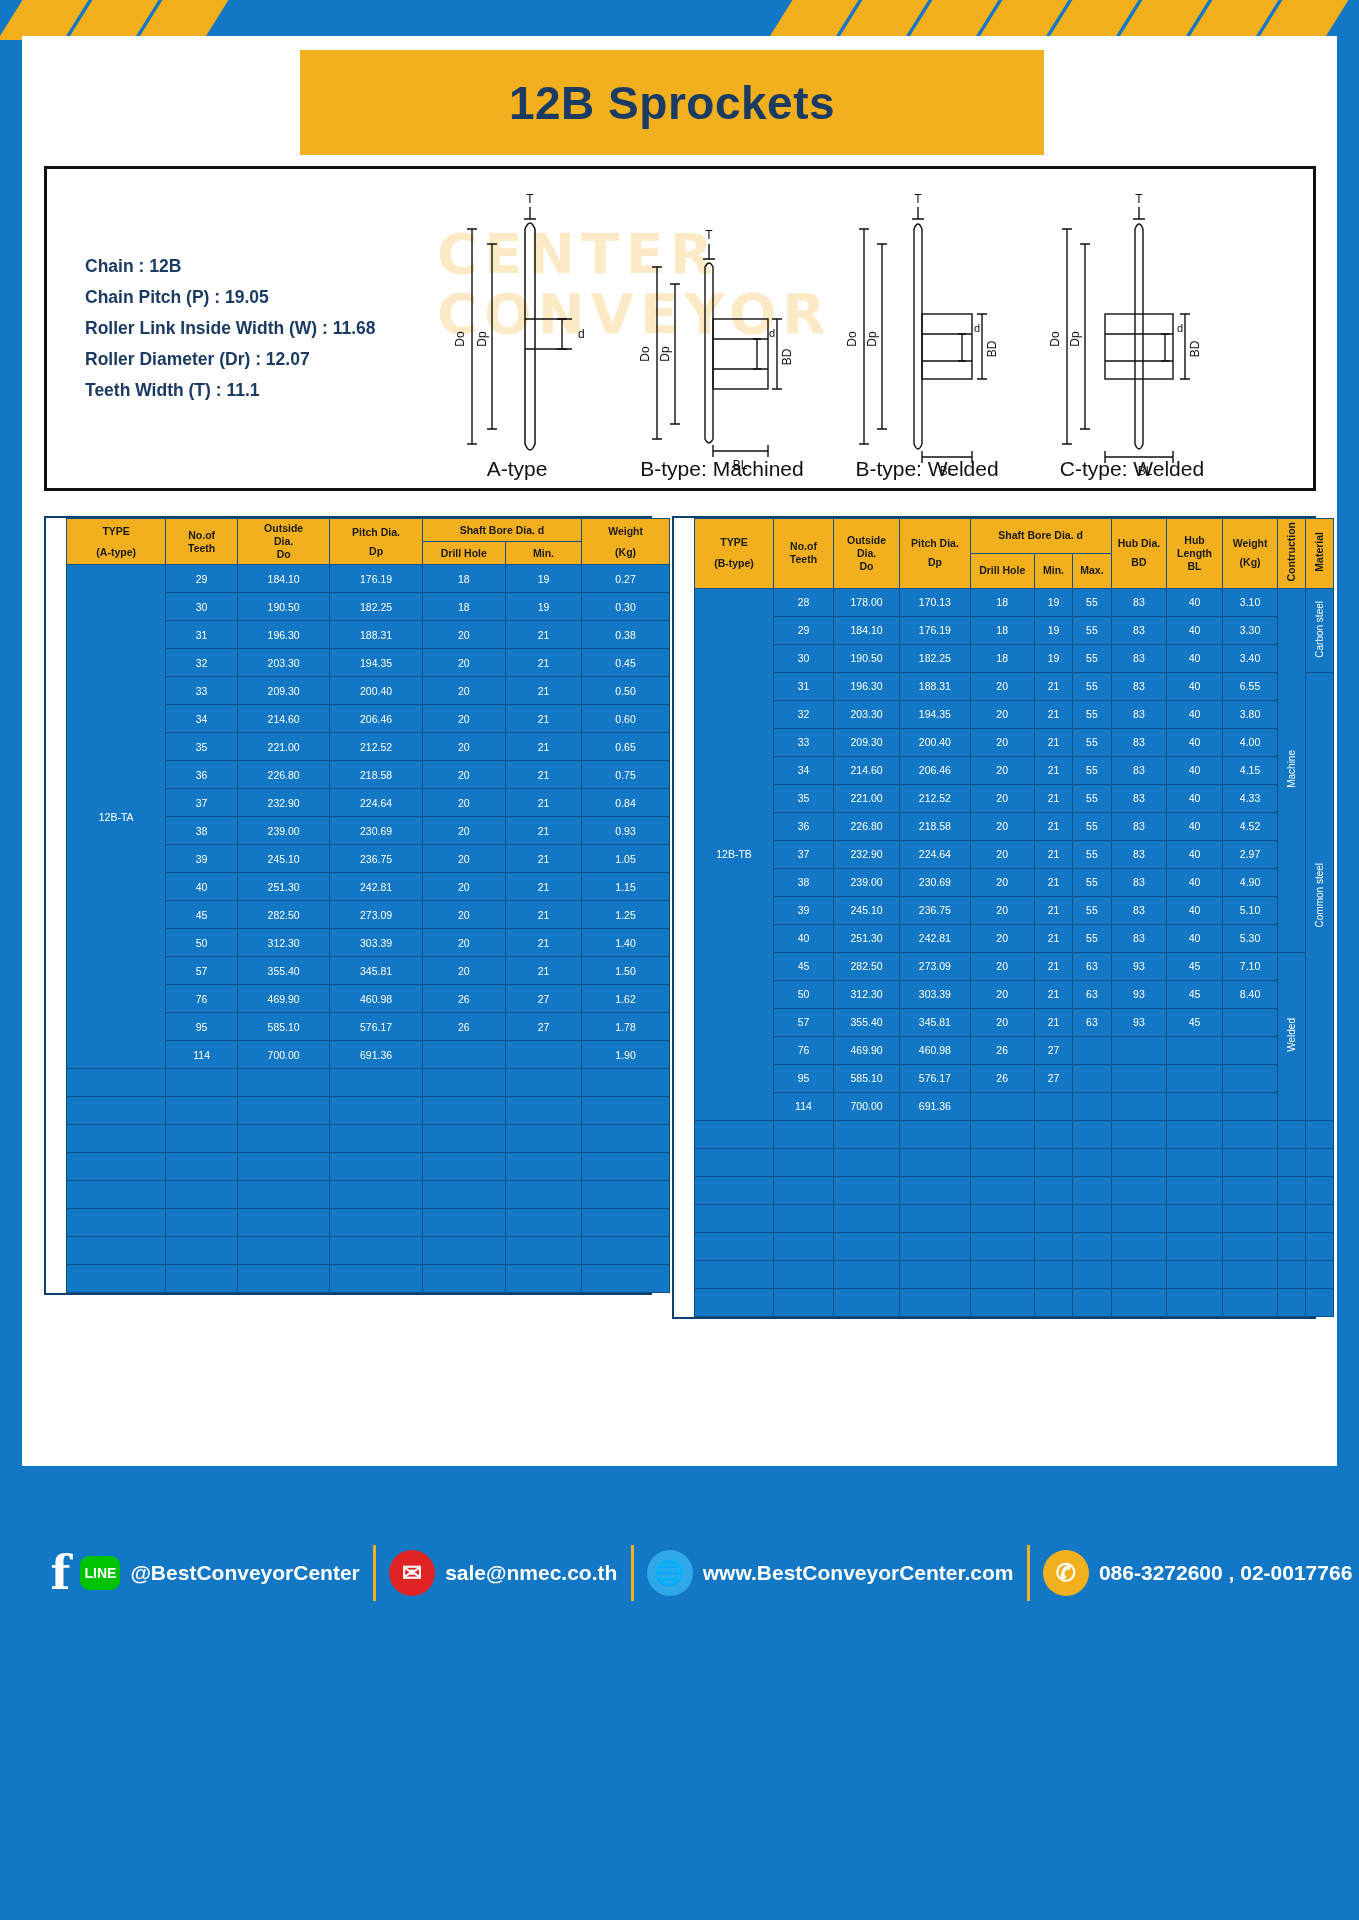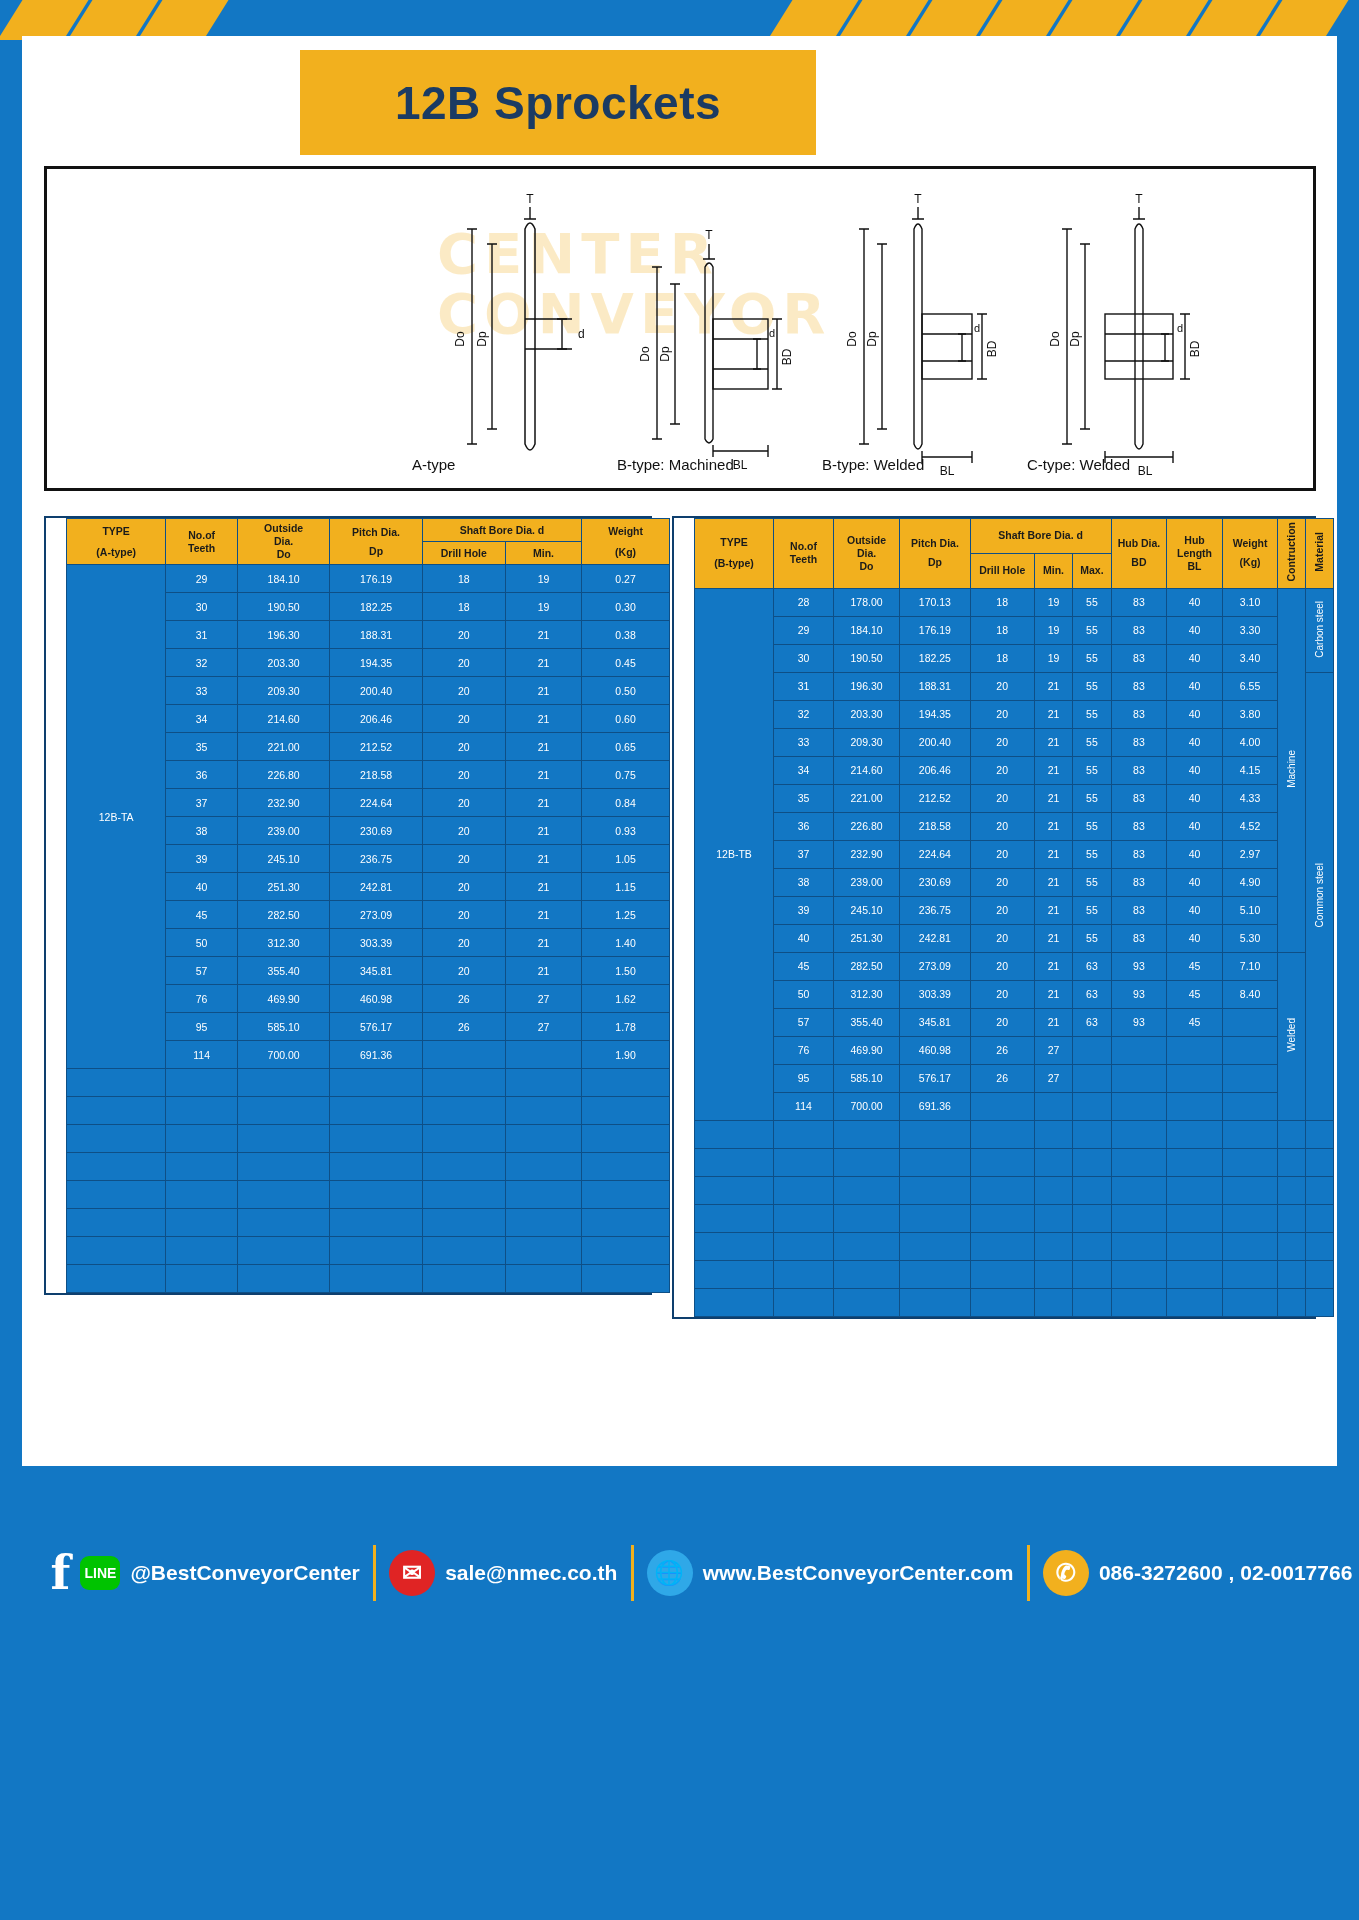--- a/index.html
+++ b/index.html
@@ -24,21 +24,21 @@
     position:absolute; left:22px; top:36px;
     width:1315px; height:1848px;
     background:#1277c4;
   }
   .white-sheet {
     position:absolute; left:0px; top:0px; width:1315px; height:1430px;
     background:#ffffff;
   }
   
   .title-box {
-    position:absolute; left:278px; top:14px; width:516px; height:105px;
+    position:absolute; left:278px; top:14px; width:744px; height:105px;
     background:#f2b01e;
     display:flex; align-items:center; justify-content:center;
   }
   .title-box .t {
     font-size:46px; font-weight:bold; color:#1b3b63; letter-spacing:.5px;
   }
   
   .spec-box {
     position:absolute; left:22px; top:130px; width:1272px; height:325px;
     border:3px solid #111; background:#fff;
@@ -51,22 +51,22 @@
     position:absolute; left:390px; top:55px; width:520px; height:185px;
     opacity:.25; color:#f2b01e; font-size:56px; font-weight:bold;
     letter-spacing:6px; line-height:60px; pointer-events:none;
     font-family:"DejaVu Sans", sans-serif;
   }
   .diagrams {
     position:absolute; left:355px; top:20px; width:900px; height:300px;
   }
   .dg { position:absolute; top:0; width:210px; height:300px; }
   .dg .cap {
-    position:absolute; bottom:16px; left:0; width:100%;
-    font-size:15px; color:#111;
+    position:absolute; bottom:8px; left:0; width:100%;
+    text-align:center; font-size:21px; color:#111;
   }
   
   .tbl-wrap { position:absolute; top:480px; }
   .tbl-left  { left:22px;  width:608px; }
   .tbl-right { left:650px; width:644px; }
   table.spec {
     border-collapse:collapse; width:100%;
     font-size:10.5px; color:#fff;
     table-layout:fixed;
     margin-left:20px;
@@ -136,20 +136,27 @@
       <span class="t">12B Sprockets</span>
     </div>
 
     <div class="spec-box">
 
       <div class="wm">
         <div>CENTER</div>
         <div>CONVEYOR</div>
       </div>
 
+      <div class="spec-list">
+        <div>Chain :  12B</div>
+        <div>Chain Pitch (P)  :  19.05</div>
+        <div>Roller Link Inside Width (W) : 11.68</div>
+        <div>Roller Diameter (Dr)  : 12.07</div>
+        <div>Teeth Width (T)  :  11.1</div>
+      </div>
 
       <div class="diagrams">
 
         <div class="dg" style="left:10px">
           <svg width="210" height="300" viewBox="0 0 210 300">
             <g stroke="#111" fill="none" stroke-width="1.4">
               <path d="M118,30 L118,18 M112,30 L124,30"></path>
               <path d="M113,40 q5,-12 10,0 L123,255 q-5,12 -10,0 Z" stroke-width="1.5"></path>
               <path d="M60,40 L60,255 M55,40 L65,40 M55,255 L65,255"></path>
               <path d="M80,55 L80,240 M75,55 L85,55 M75,240 L85,240"></path>

